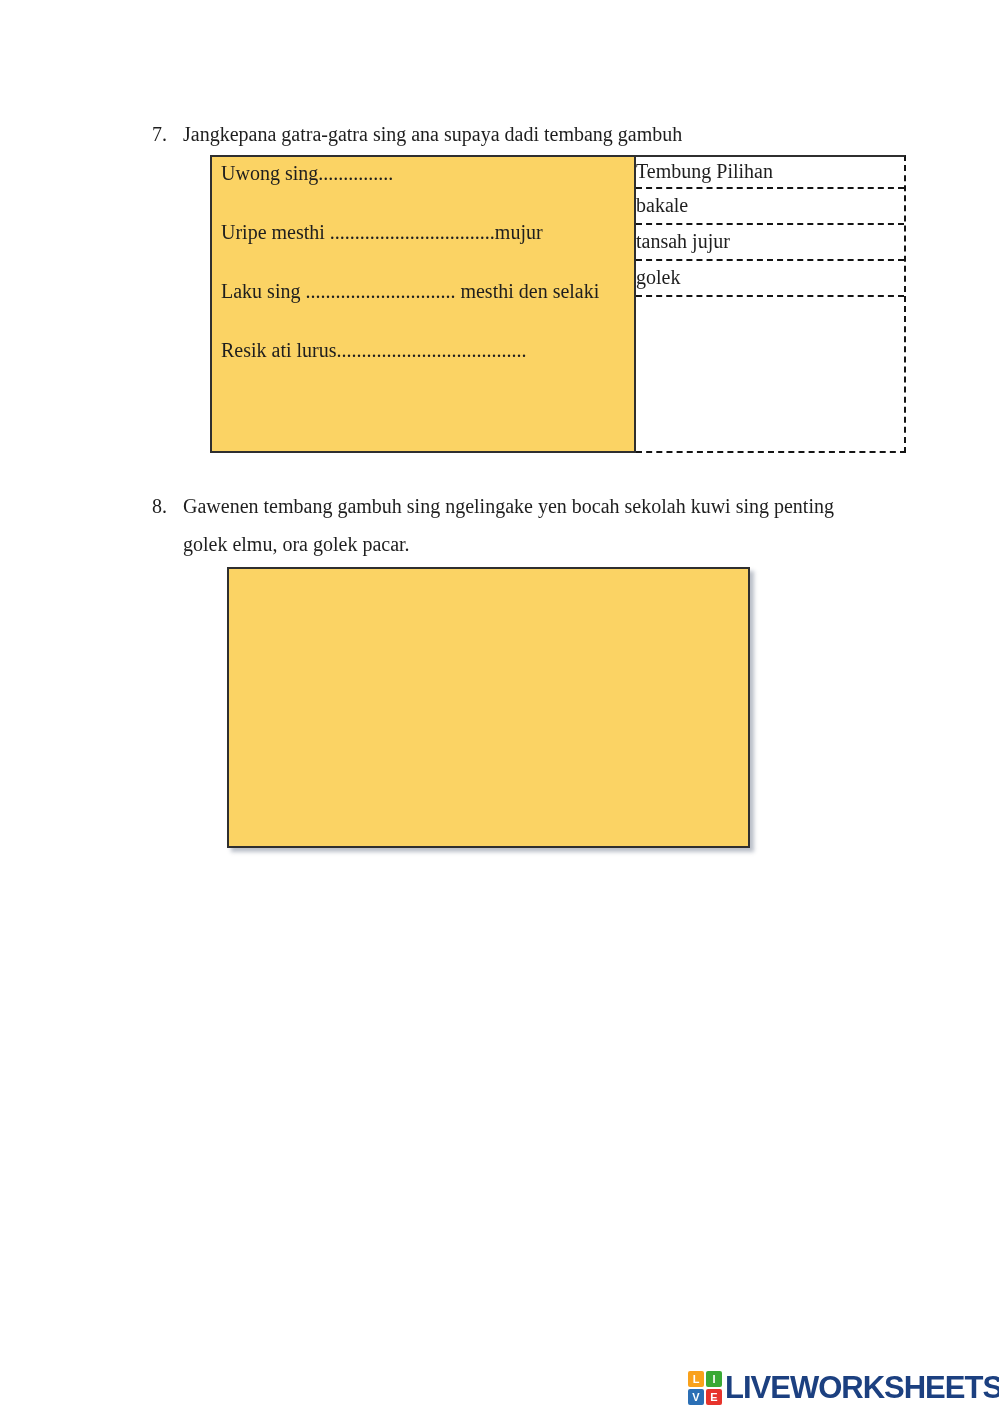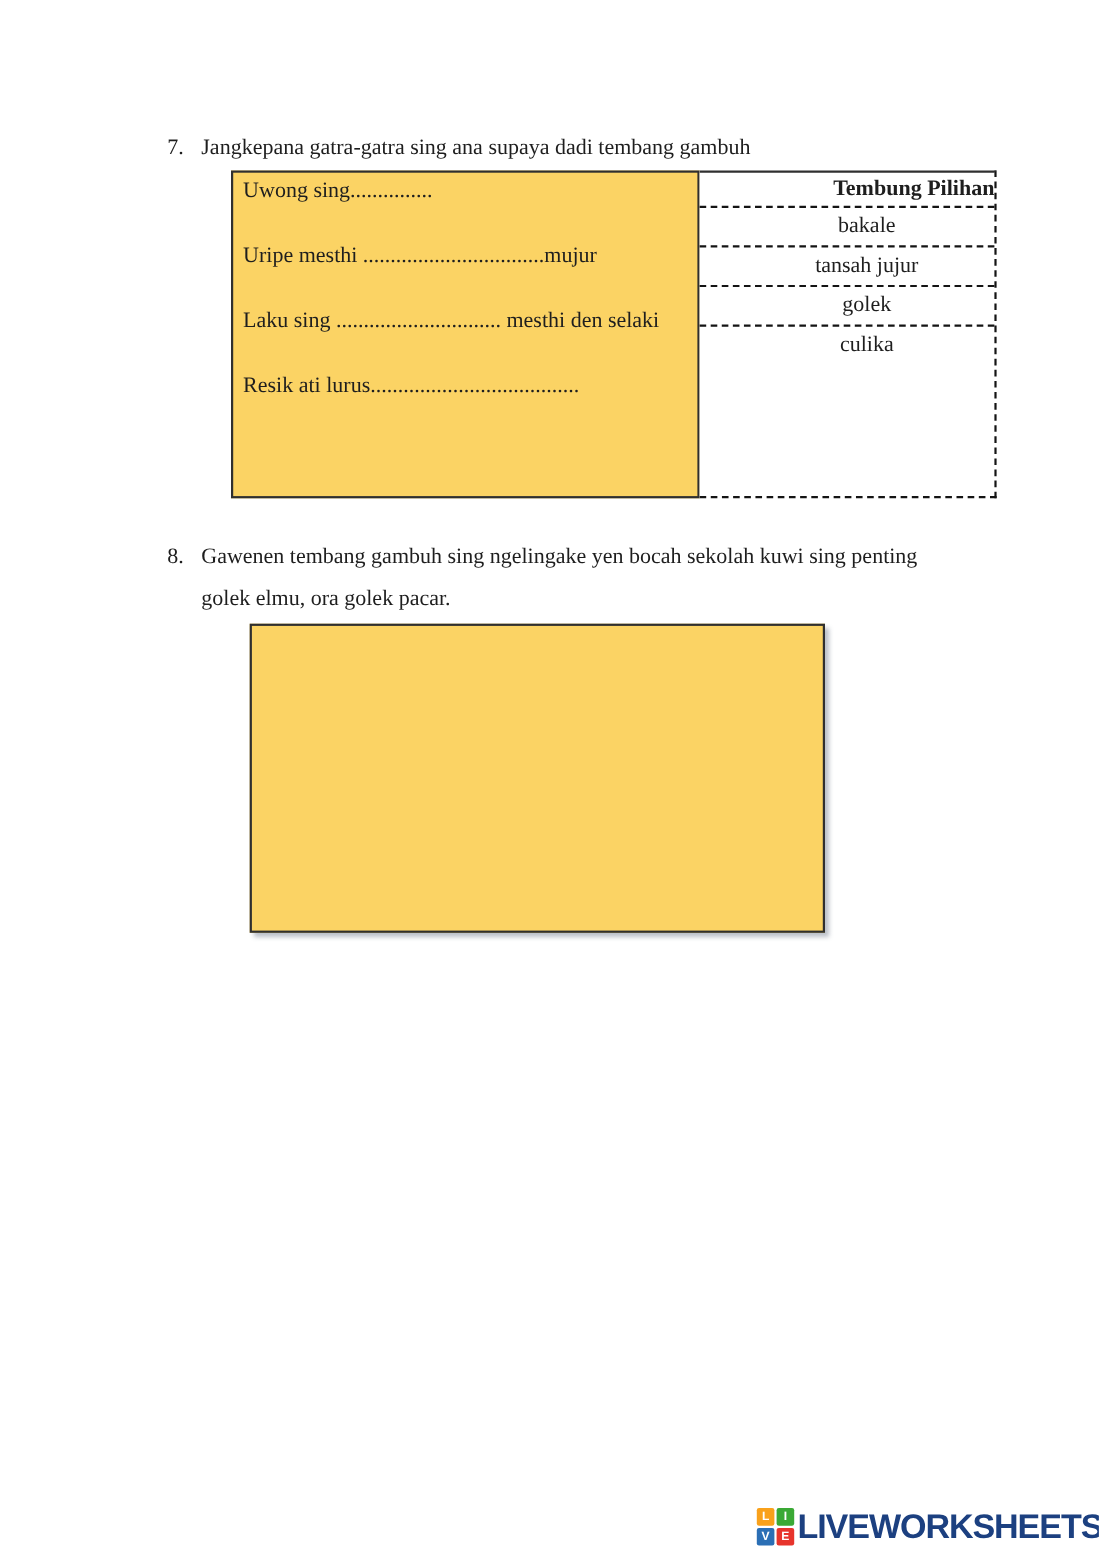--- a/index.html
+++ b/index.html
@@ -51,33 +51,32 @@
     border-right: 2px dashed #141414;
     border-bottom: 2px dashed #141414;
     display: flex;
     flex-direction: column;
     background: #ffffff;
   }
   .q7-right .bank-header {
     box-sizing: border-box;
     height: 32px;
     border-bottom: 2px dashed #141414;
-    font-weight: bold;
+    font-weight: normal;
     font-size: 20px;
-    text-align: right;
+    text-align: left;
     padding-top: 3px;
   }
   .q7-right .bank-cell {
     box-sizing: border-box;
     height: 36px;
     border-bottom: 2px dashed #141414;
     font-size: 20px;
-    text-align: center;
+    text-align: left;
     padding-top: 5px;
-    padding-left: 36px;
   }
   .q7-right .bank-cell.last {
     height: auto;
     flex: 1;
     border-bottom: none;
   }
 
   
   .answer-box {
     left: 227px; top: 567px;
@@ -138,21 +137,20 @@
     <div class="fill-line">Uwong sing...............</div>
     <div class="fill-line">Uripe mesthi .................................mujur</div>
     <div class="fill-line">Laku sing .............................. mesthi den selaki</div>
     <div class="fill-line">Resik ati lurus......................................</div>
   </div>
   <div class="q7-right">
     <div class="bank-header">Tembung Pilihan</div>
     <div class="bank-cell">bakale</div>
     <div class="bank-cell">tansah jujur</div>
     <div class="bank-cell">golek</div>
-    <div class="bank-cell last">culika</div>
   </div>
 </div>
 
 <div class="abs q-line" style="left:152px; top:494px;">
   <span class="q-num">8.</span>
   <span>Gawenen tembang gambuh sing ngelingake yen bocah sekolah kuwi sing penting</span>
 </div>
 <div class="abs q-line" style="left:183px; top:532px;align-items:center;">
   <span>golek elmu, ora golek pacar.</span>
 </div>

